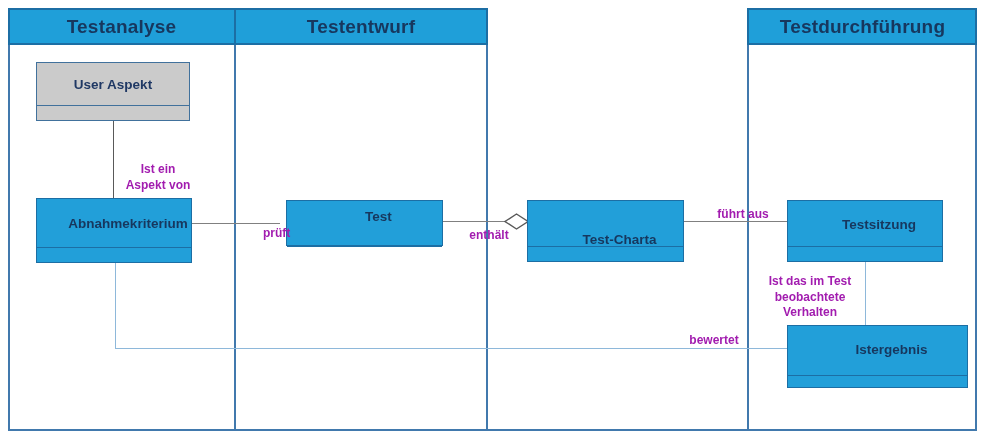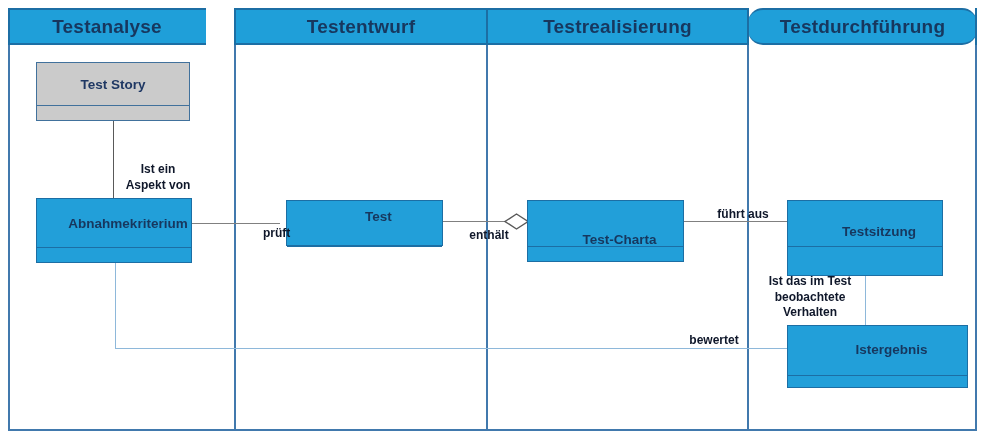--- a/index.html
+++ b/index.html
@@ -23,37 +23,34 @@
   .node-blue .node-divider{background:#1C6EA4;}
   .node-gray .node-divider{background:#41719C;}
 
   
   .conn{position:absolute;}
   .conn-gray{background:#808080;}
   .conn-dark{background:#595959;}
   .conn-blue{background:#8EB8DA;}
 
   
-  .edge-label{position:absolute;color:#0f172a;font-size:12px;font-weight:700;white-space:pre-line;text-align:center;line-height:15.5px;}
+  .edge-label{position:absolute;color:#a21caf;font-size:12px;font-weight:700;white-space:pre-line;text-align:center;line-height:15.5px;}
 </style>
 </head>
 <body>
 
 <div id="canvas">
 
-  <div class="lane-header" style="left:8px;width:198px;">
+  <div class="lane-header" style="left:8px;width:227px;">
     <span>Testanalyse</span>
   </div>
   <div class="lane-header" style="left:235px;width:252px;">
     <span>Testentwurf</span>
   </div>
-  <div class="lane-header" style="left:487px;width:261px;">
-    <span>Testrealisierung</span>
-  </div>
-  <div class="lane-header" style="left:748px;width:229px;border-radius:15px;">
+  <div class="lane-header" style="left:748px;width:229px;">
     <span>Testdurchführung</span>
   </div>
   <div class="lane-header-sideborder" style="left:8px;"></div>
   <div class="lane-header-divider" style="left:234px;"></div>
   <div class="lane-header-divider" style="left:486px;"></div>
   <div class="lane-header-divider" style="left:747px;"></div>
   <div class="lane-header-sideborder" style="left:975px;"></div>
 
   <div class="body-frame"></div>
   <div class="column-line" style="left:234px;"></div>
@@ -66,40 +63,40 @@
   <div class="conn conn-gray" style="left:684px;top:221px;width:103px;height:1px;"></div>
   <div class="conn conn-blue" style="left:865px;top:262px;width:1px;height:63px;"></div>
   <div class="conn conn-blue" style="left:115px;top:263px;width:1px;height:85px;"></div>
   <div class="conn conn-blue" style="left:115px;top:348px;width:672px;height:1px;"></div>
 
   <svg style="position:absolute;left:504px;top:213px;" width="25" height="17" viewBox="0 0 25 17">
     <polygon points="12.5,1 24,8.5 12.5,16 1,8.5" fill="#ffffff" stroke="#595959" stroke-width="1.4"></polygon>
   </svg>
 
   <div class="node node-gray" style="left:36px;top:62px;width:154px;height:59px;">
-    <span class="node-label">Test Story</span>
+    <span class="node-label">User Aspekt</span>
     <div class="node-divider" style="top:42px;"></div>
   </div>
 
   <div class="node node-blue" style="left:36px;top:198px;width:156px;height:65px;">
     <span class="node-label">Abnahmekriterium</span>
     <div class="node-divider" style="top:48px;"></div>
   </div>
 
   <div class="node node-blue" style="left:280px;top:200px;width:157px;height:46px;margin-left:6px;">
     <span class="node-label">Test</span>
     <div class="node-divider" style="top:45px;"></div>
   </div>
 
   <div class="node node-blue" style="left:527px;top:200px;width:157px;height:62px;align-items:flex-end;">
     <span class="node-label">Test-Charta</span>
     <div class="node-divider" style="top:45px;"></div>
   </div>
 
-  <div class="node node-blue" style="left:787px;top:200px;width:156px;height:76px;">
+  <div class="node node-blue" style="left:787px;top:200px;width:156px;height:62px;">
     <span class="node-label">Testsitzung</span>
     <div class="node-divider" style="top:45px;"></div>
   </div>
 
   <div class="node node-blue" style="left:787px;top:325px;width:181px;height:63px;">
     <span class="node-label">Istergebnis</span>
     <div class="node-divider" style="top:49px;"></div>
   </div>
 
   <div class="edge-label" style="left:110px;top:162px;width:96px;">Ist ein

